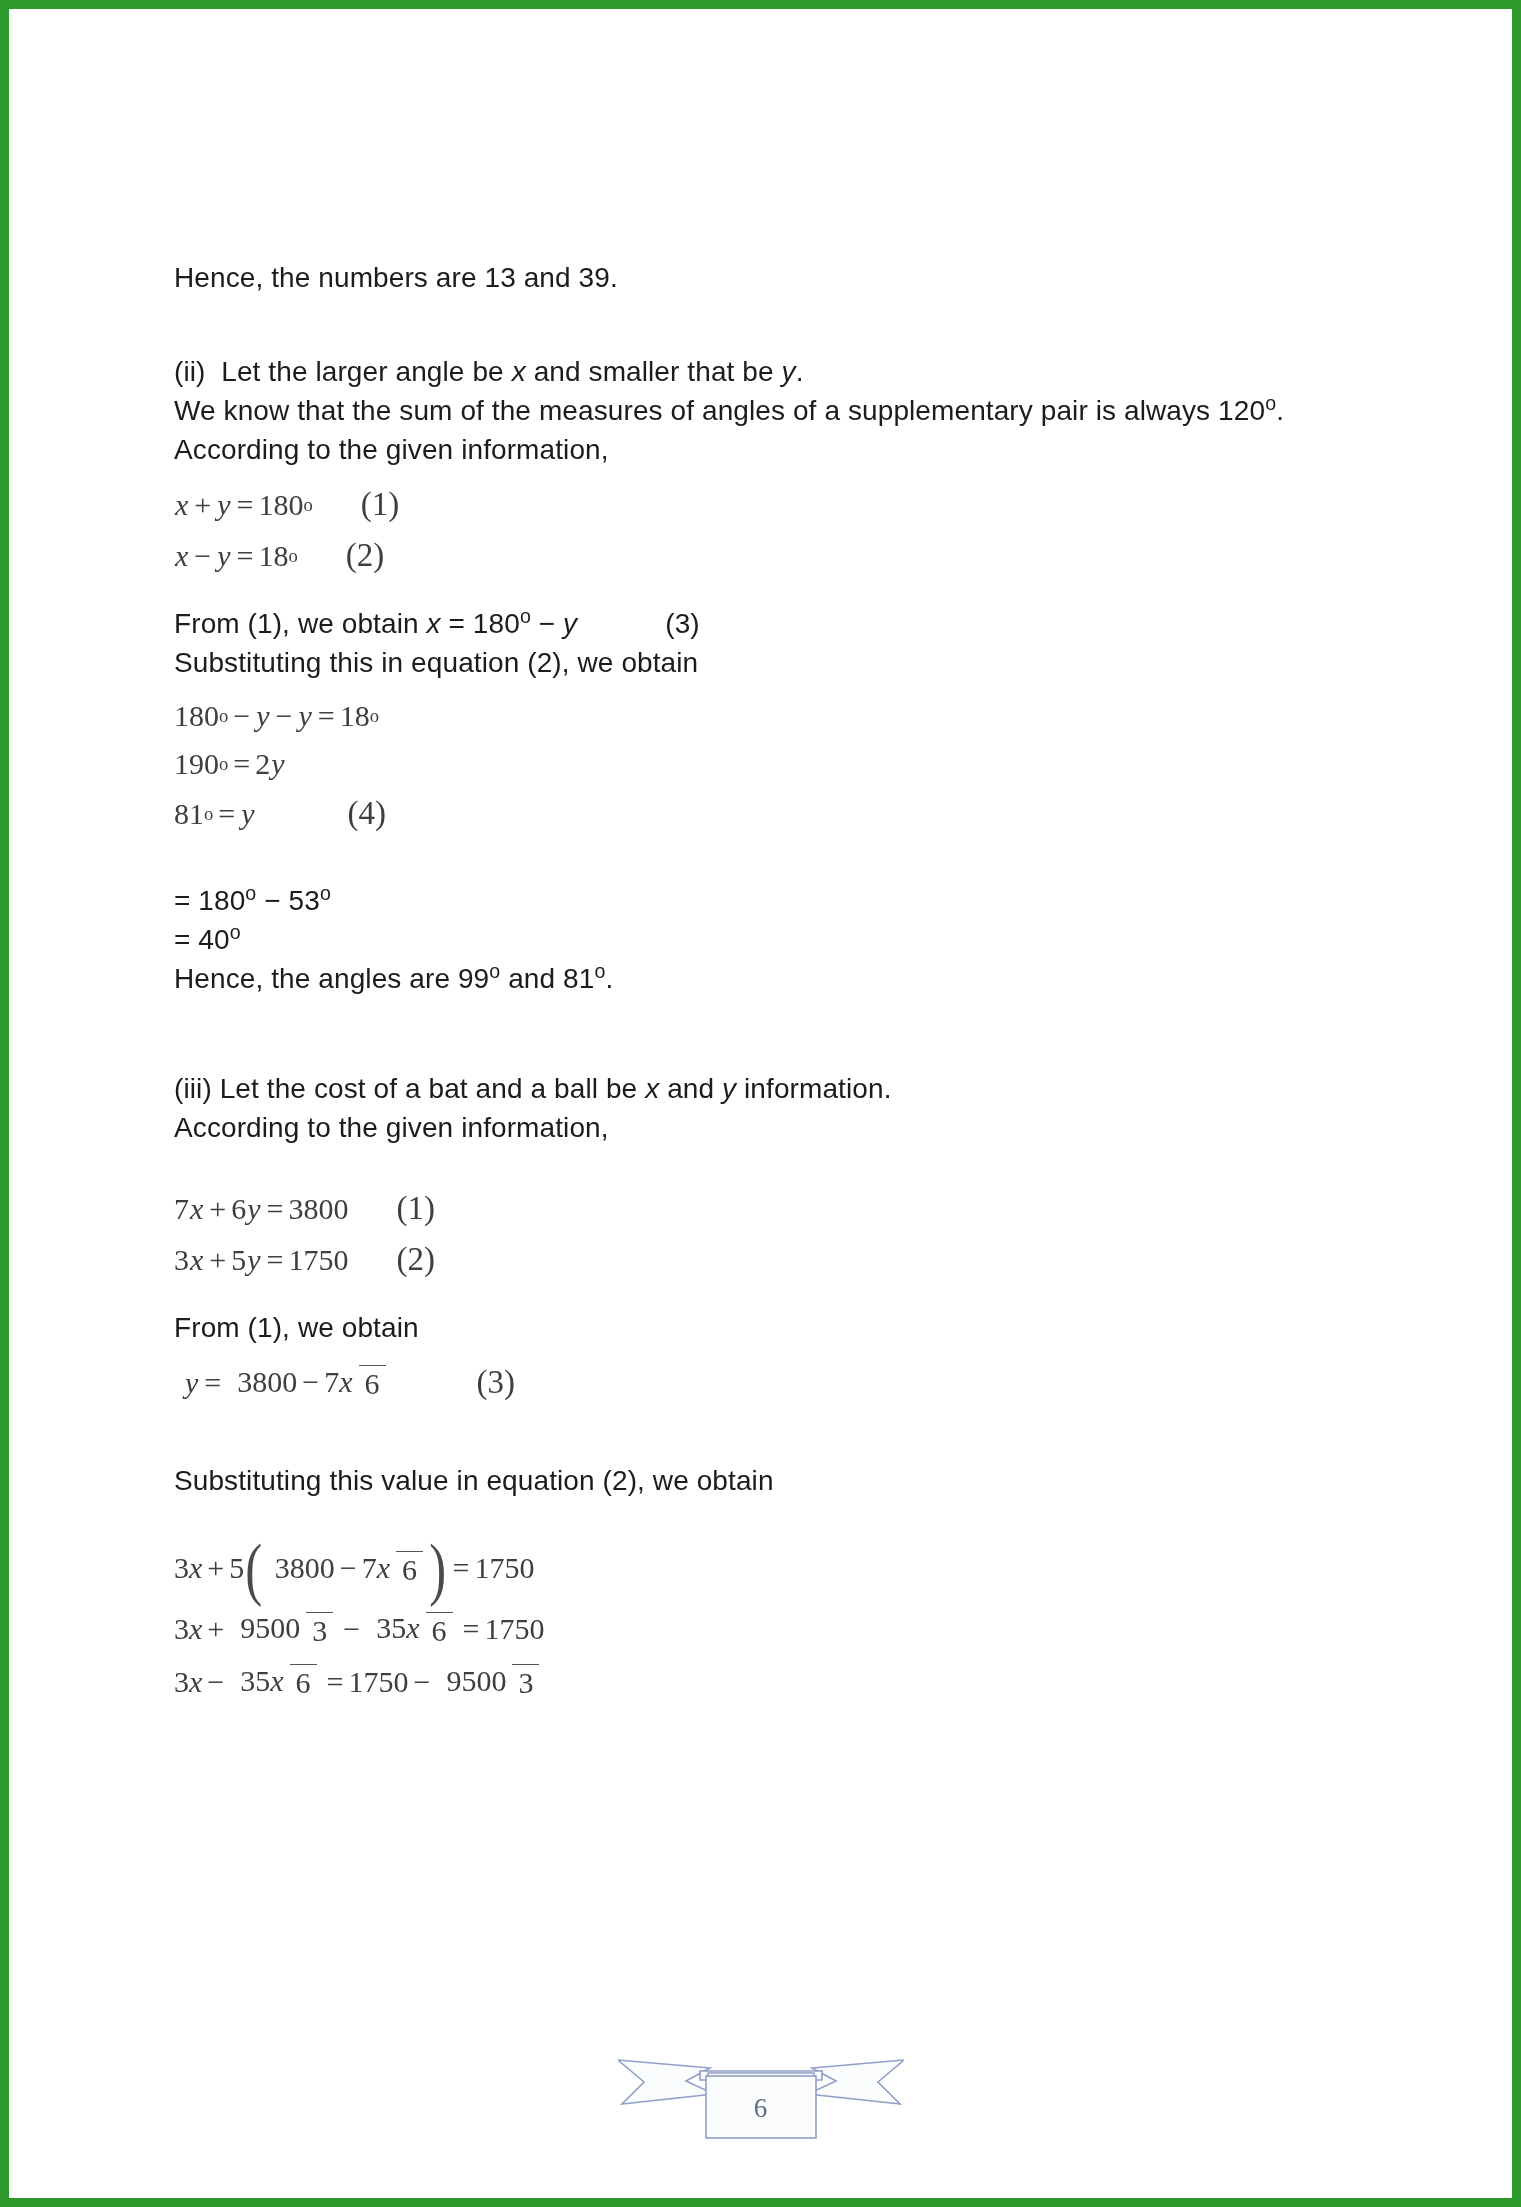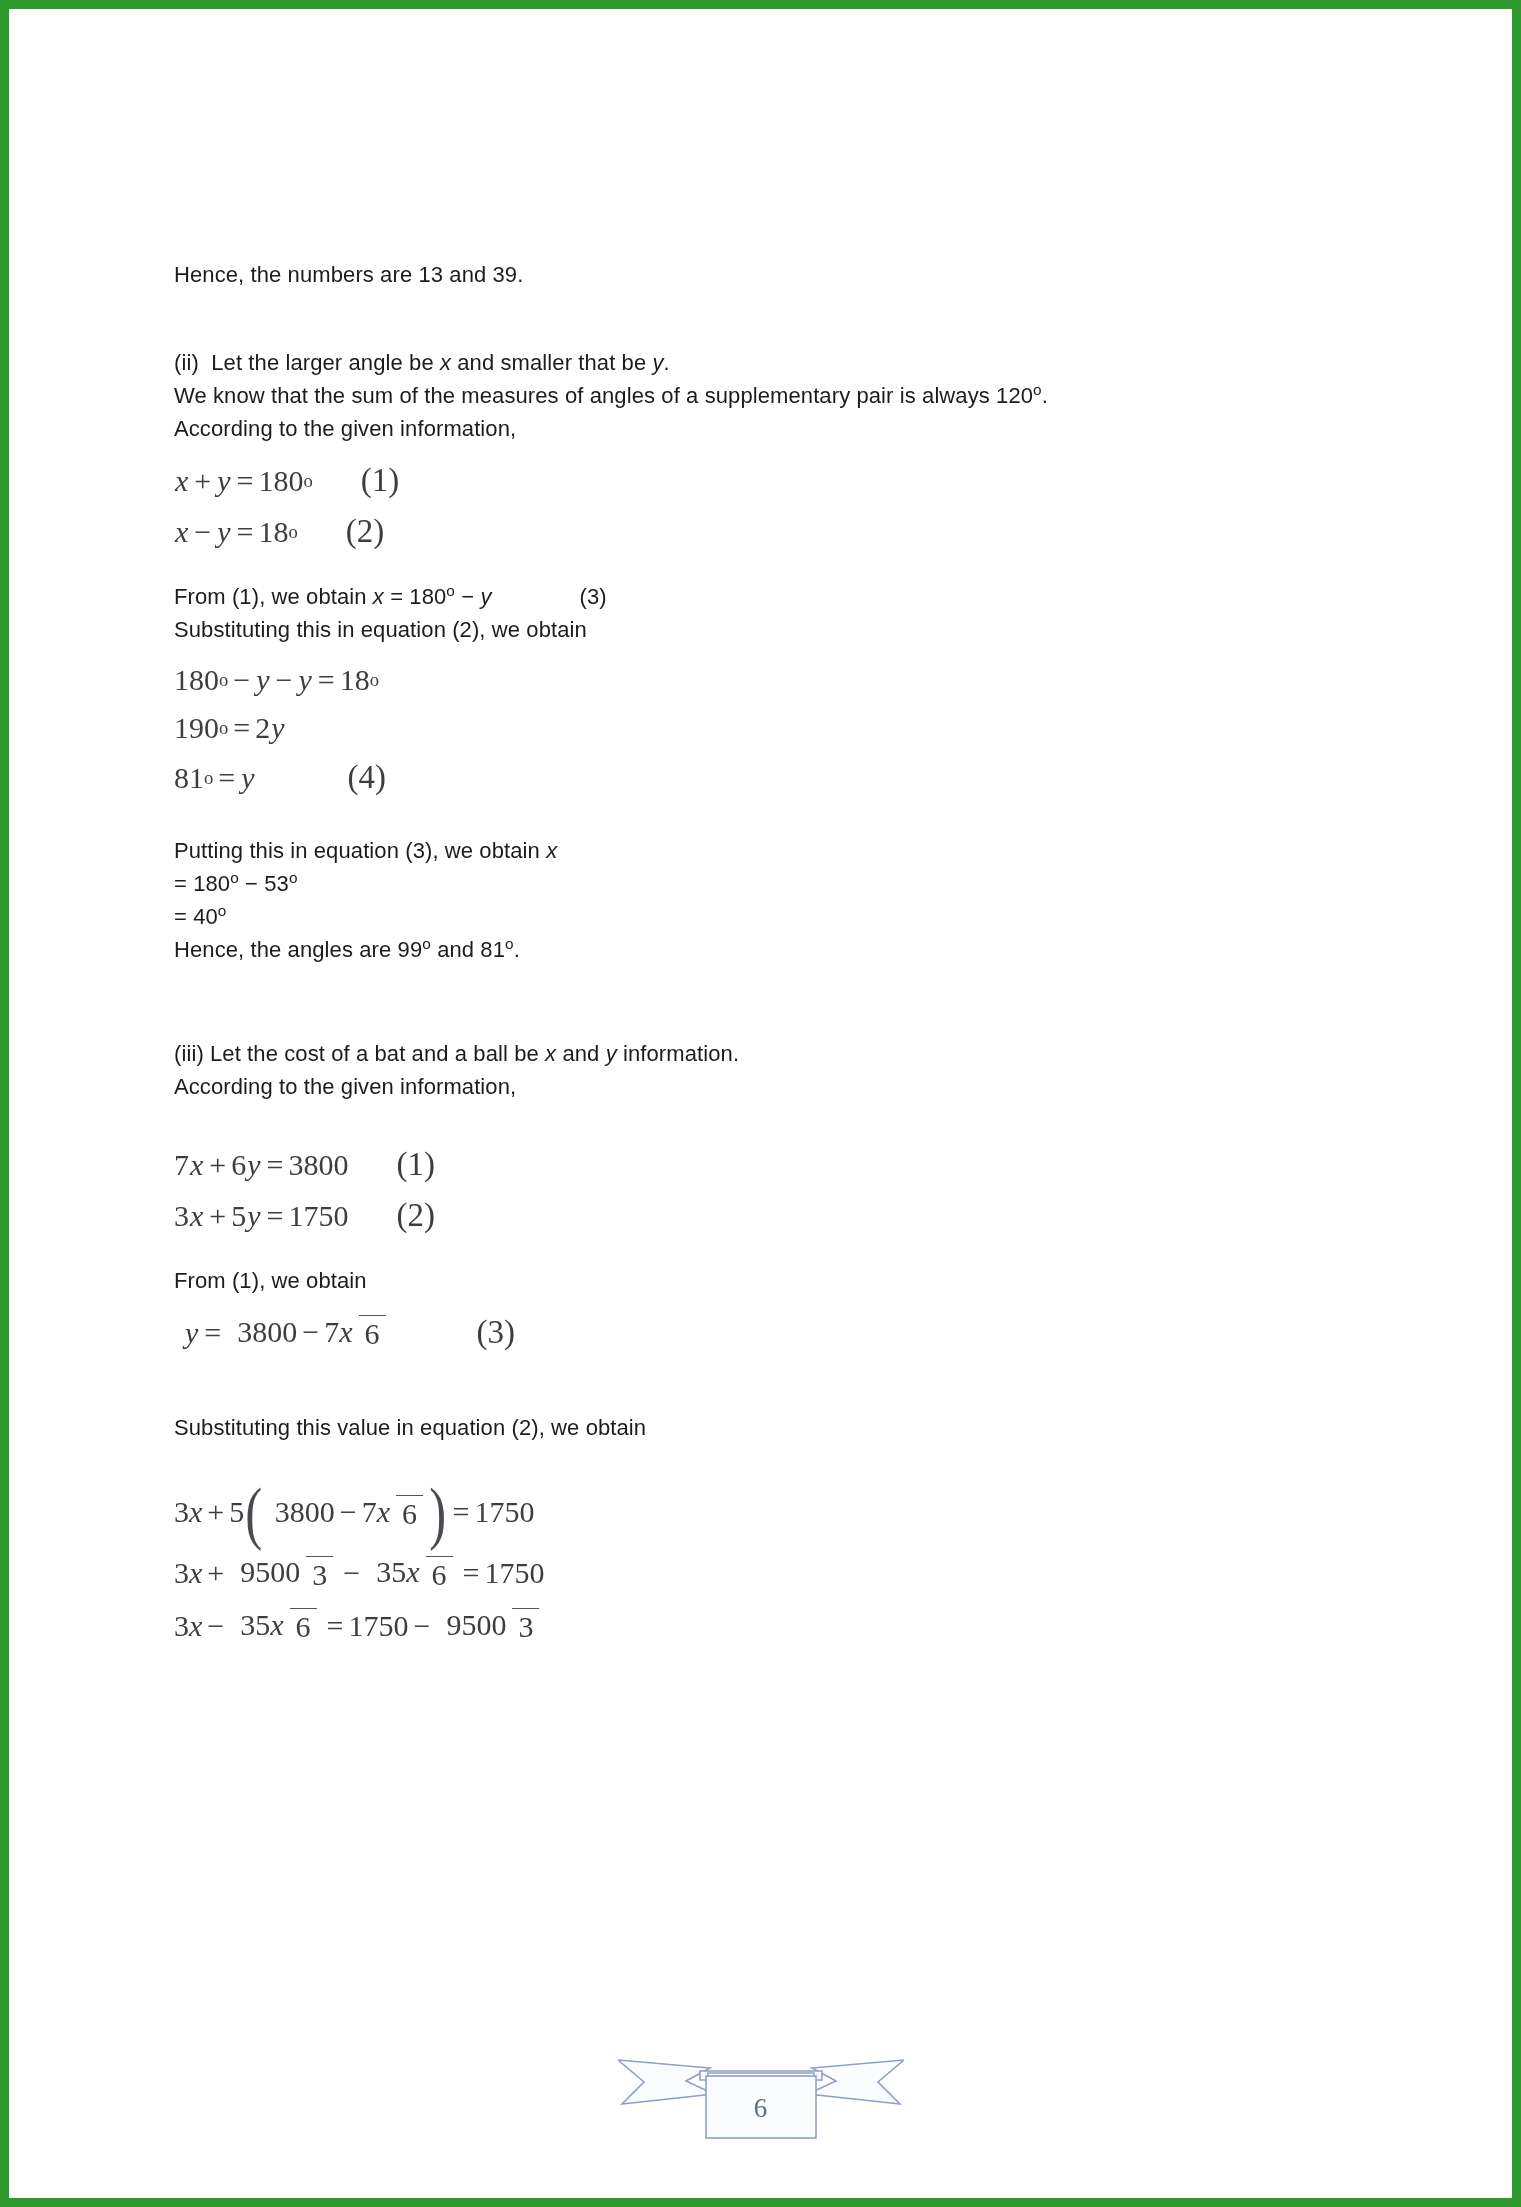--- a/index.html
+++ b/index.html
@@ -30,21 +30,21 @@
   .content {
     position: absolute;
     left: 165px;
     top: 255px;
     width: 1190px;
   }
 
   
   .ln {
     font-family: "Liberation Sans", sans-serif;
-    font-size: 22px;
+    font-size: 28px;
     color: #1c1c1c;
     line-height: 1.0;
     letter-spacing: 0.1px;
     white-space: pre;
     margin: 0;
   }
   .ln i, .ln .it {
     font-style: italic;
   }
   .sup {
@@ -211,21 +211,20 @@
       <div class="eq eq-row">
         <span>81</span>
           <span class="deg">o</span>
         <span class="op">=</span>
         <span class="v">y</span>
         <span class="tag" style="margin-left:92px">(4)</span>
       </div>
 
       <div class="gap-s"></div>
 
-      <div class="ln"><span>Putting this in equation (3), we obtain </span><i>x</i></div>
 
       <div class="lnsp"></div>
 
       <div class="ln"><span>= 180</span><span class="sup">o</span><span> − 53</span><span class="sup">o</span></div>
 
       <div class="lnsp"></div>
 
       <div class="ln"><span>= 40</span><span class="sup">o</span></div>
 
       <div class="lnsp"></div>

